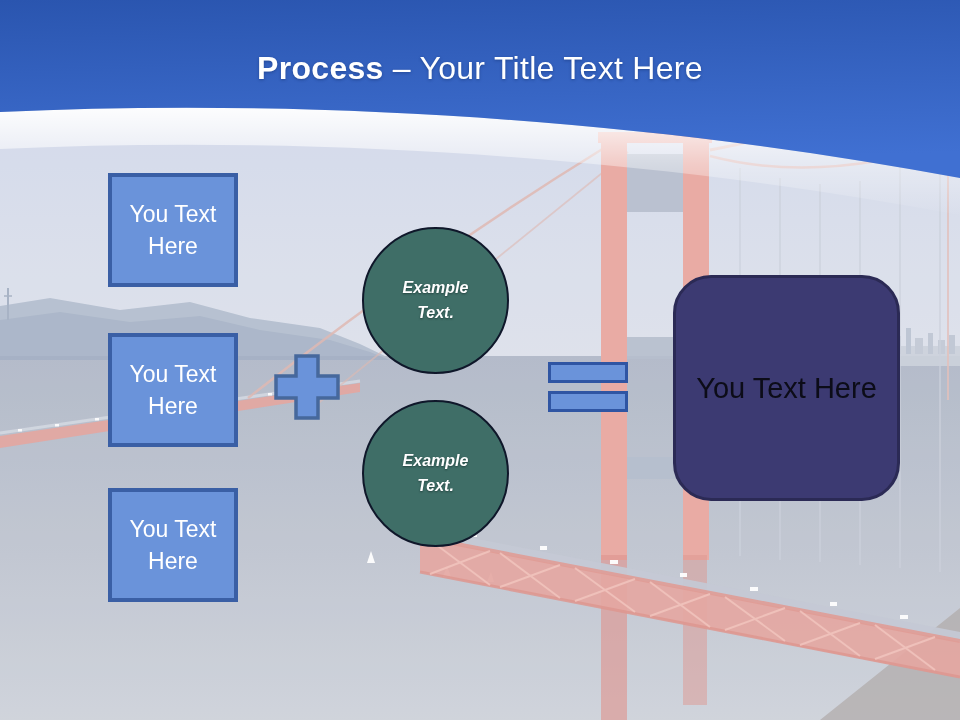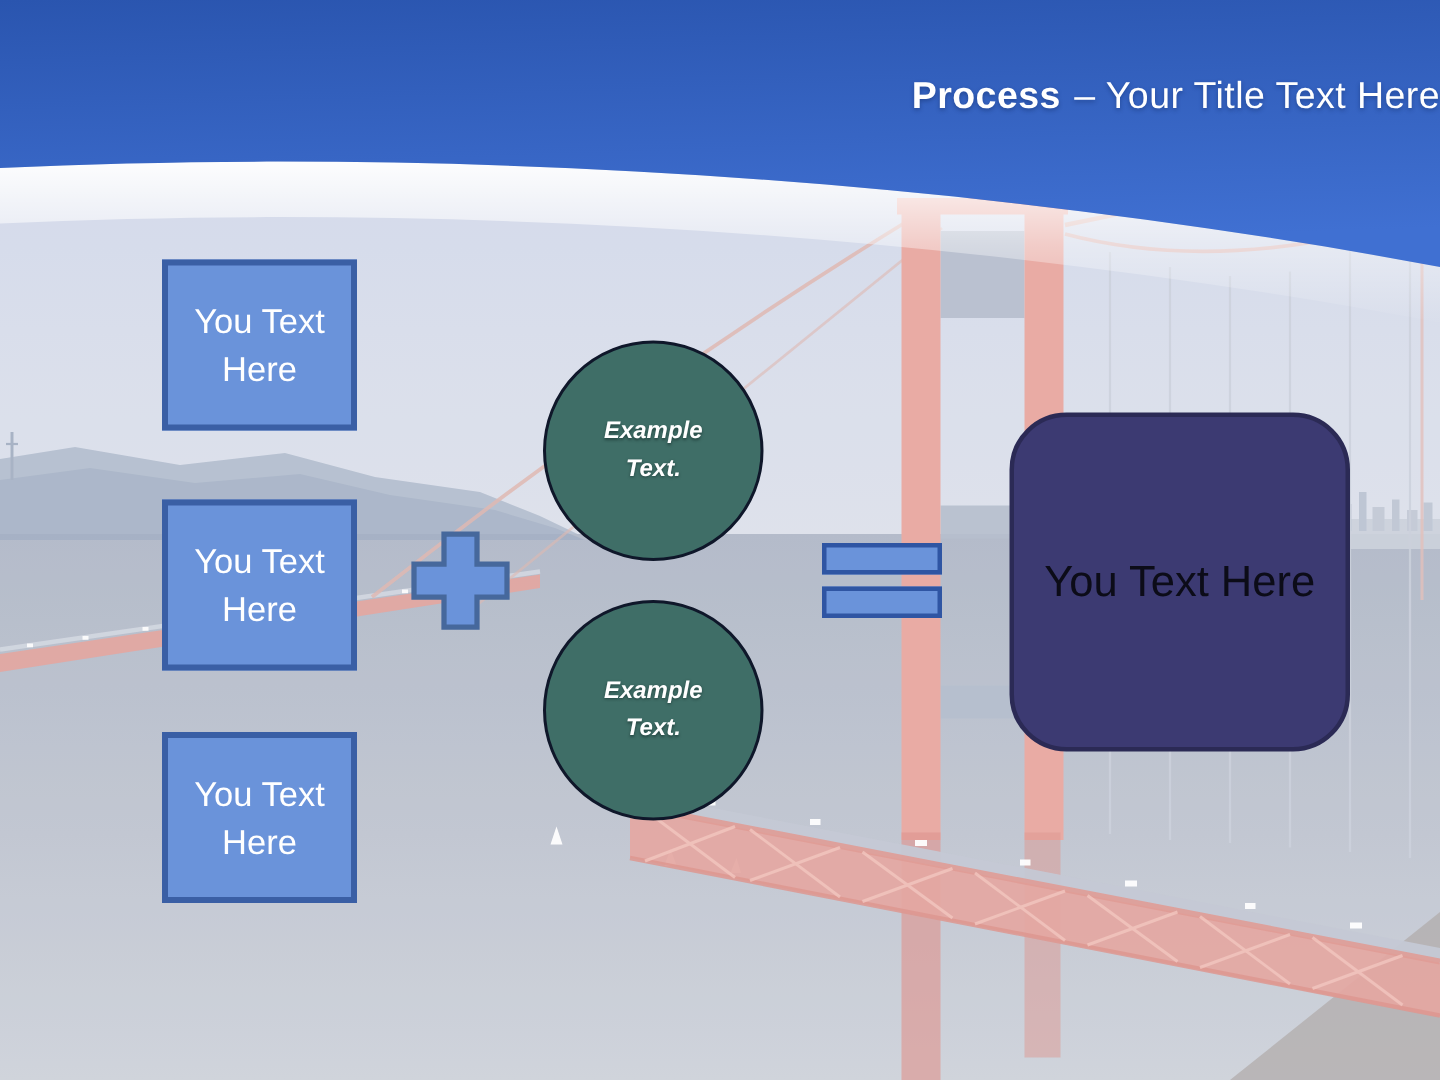--- a/index.html
+++ b/index.html
@@ -6,22 +6,22 @@
   .slide{
     position:relative;width:960px;height:720px;overflow:hidden;
     background:#cdd4e4;
     font-family:"Liberation Sans",sans-serif;
   }
   svg{display:block;}
   .bg{position:absolute;left:0;top:0;z-index:0;}
   .header{position:absolute;left:0;top:0;z-index:2;pointer-events:none;}
   .title{
     position:absolute;left:0;top:50px;width:100%;z-index:3;
-    display:flex;justify-content:flex-end;align-items:baseline;
-    color:#ffffff;font-size:25px;letter-spacing:.3px;
+    display:flex;justify-content:center;align-items:baseline;
+    color:#ffffff;font-size:32px;letter-spacing:.3px;
     text-shadow:0 1px 3px rgba(16,40,96,.45);
   }
   .t-bold{font-weight:700;}
   .t-rest{font-weight:400;margin-left:9px;}
   .sq{
     position:absolute;left:108px;width:130px;height:114px;box-sizing:border-box;
     background:#6a93da;border:4px solid #3a5fa5;
     display:flex;align-items:center;justify-content:center;
     color:#ffffff;font-size:23px;line-height:1.4;text-align:center;z-index:3;
   }

